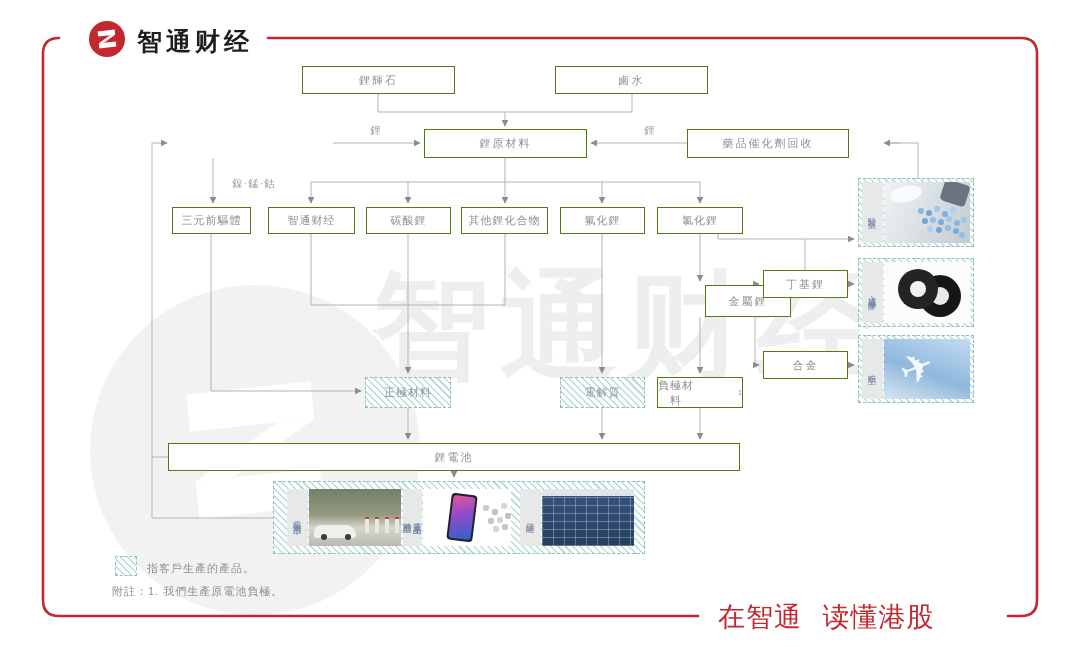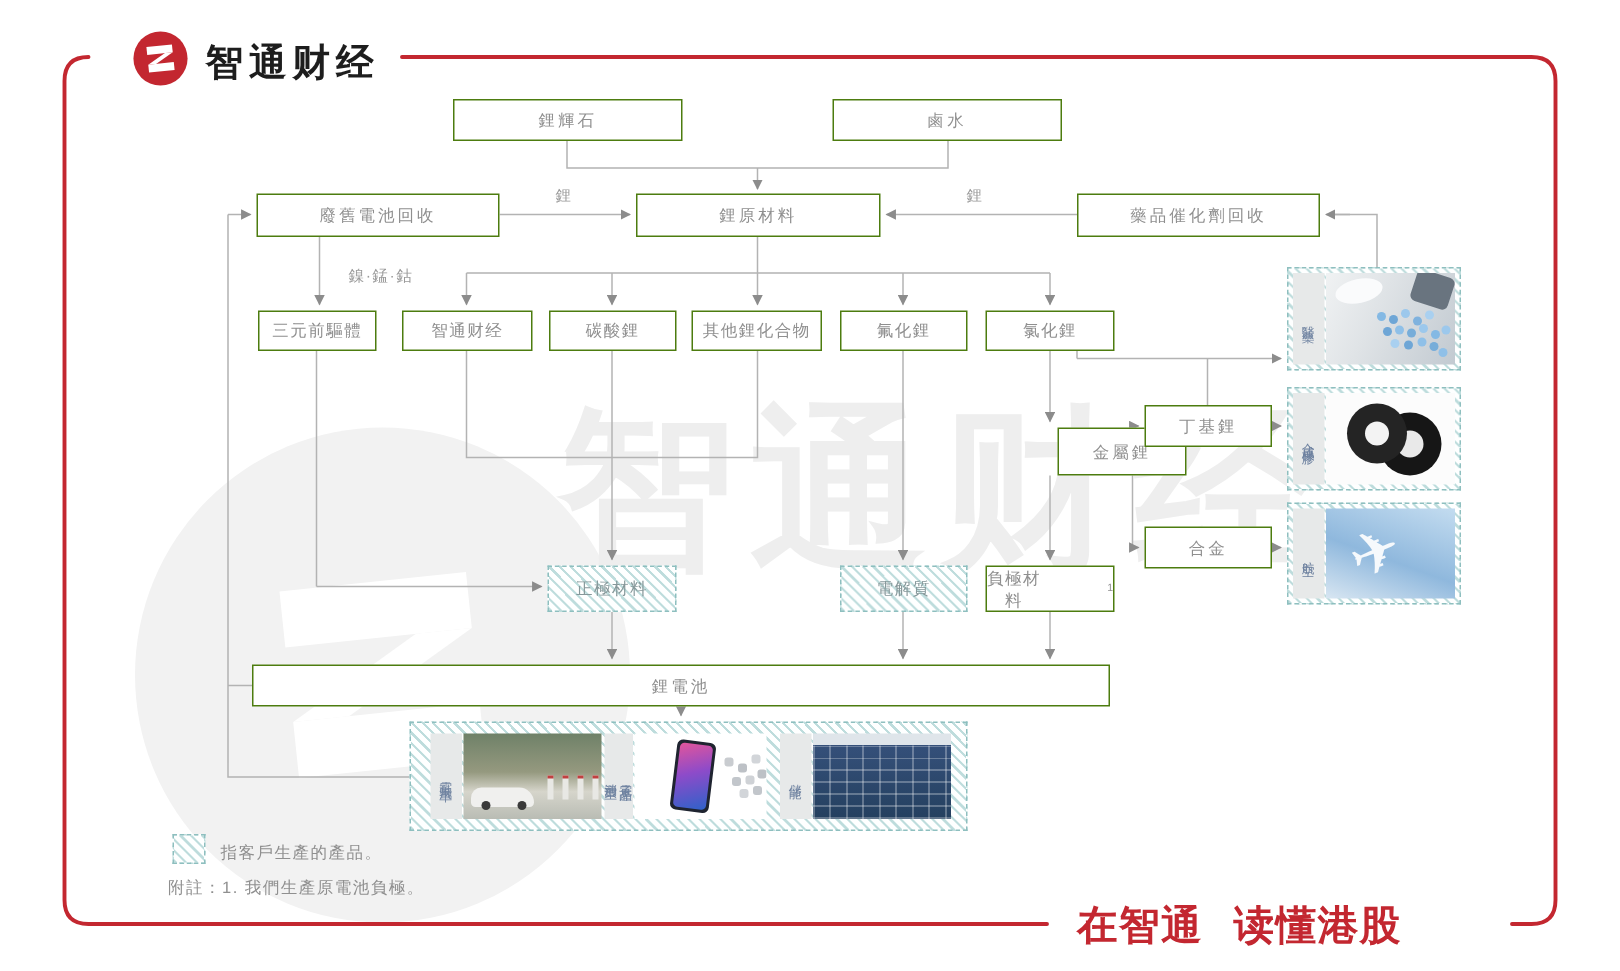--- a/index.html
+++ b/index.html
@@ -68,21 +68,21 @@
   .legend-swatch{position:absolute;left:115px;top:556px;width:22px;height:20px;z-index:3;
          background-color:#feffff;
          background-image:repeating-linear-gradient(45deg,rgba(125,186,186,.5) 0px,rgba(125,186,186,.5) 1.5px,rgba(255,255,255,0) 1.5px,rgba(255,255,255,0) 5px);
          border:1px dashed #8ebfbf;box-sizing:border-box;}
   .legend-label{position:absolute;left:147px;top:561px;font-size:11px;color:#8f8f8f;letter-spacing:1px;z-index:3;}
   .note-label{position:absolute;left:112px;top:584px;font-size:11px;color:#8f8f8f;letter-spacing:1px;z-index:3;}
   
   .logo-mark{position:absolute;left:88px;top:20px;width:38px;height:38px;z-index:5;}
   .brand-name{position:absolute;left:137px;top:25px;font-size:25px;font-weight:bold;color:#1d1d1d;
               letter-spacing:4px;z-index:5;}
-  .slogan{position:absolute;left:718px;top:599px;width:276px;font-size:27px;font-weight:bold;
+  .slogan{position:absolute;left:718px;top:599px;width:276px;font-size:27px;font-weight:normal;
           color:#c32730;letter-spacing:1px;word-spacing:12px;z-index:5;white-space:nowrap;}
 </style>
 </head>
 <body>
 
 <div class="page">
 
   <div class="wm-circle">
     <svg width="250" height="250" viewBox="0 0 40 40">
       <g fill="#ffffff" transform="rotate(-6 20 20)">
@@ -151,23 +151,22 @@
       <rect x="11" y="11" width="18" height="5.5"></rect>
       <polygon points="23.5,16.5 29,16.5 16.5,23.5 11,23.5"></polygon>
       <rect x="11" y="23.5" width="18" height="5.5"></rect>
     </g>
   </svg>
   <div class="brand-name">智通财经</div>
 
   <div class="box" style="left:302px;top:66px;width:153px;height:28px;">鋰輝石</div>
   <div class="box" style="left:555px;top:66px;width:153px;height:28px;">鹵水</div>
 
-  <div class="box" style="left:171px;top:129px;width:162px;height:29px;">廢舊電池回收</div>
   <div class="box" style="left:424px;top:129px;width:163px;height:29px;">鋰原材料</div>
-  <div class="box" style="left:718px;top:129px;width:162px;height:29px;">藥品催化劑回收</div>
+  <div class="box" style="left:687px;top:129px;width:162px;height:29px;">藥品催化劑回收</div>
 
   <div class="elabel" style="left:356px;top:124px;width:40px;">鋰</div>
   <div class="elabel" style="left:630px;top:124px;width:40px;">鋰</div>
   <div class="elabel" style="left:218px;top:177px;width:72px;">鎳·錳·鈷</div>
 
   <div class="box" style="left:172px;top:207px;width:79px;height:27px;letter-spacing:1px;">三元前驅體</div>
   <div class="box" style="left:268px;top:207px;width:87px;height:27px;letter-spacing:1px;">智通财经</div>
   <div class="box" style="left:366px;top:207px;width:85px;height:27px;letter-spacing:1px;">碳酸鋰</div>
   <div class="box" style="left:461px;top:207px;width:87px;height:27px;letter-spacing:1px;">其他鋰化合物</div>
   <div class="box" style="left:560px;top:207px;width:85px;height:27px;letter-spacing:1px;">氟化鋰</div>

